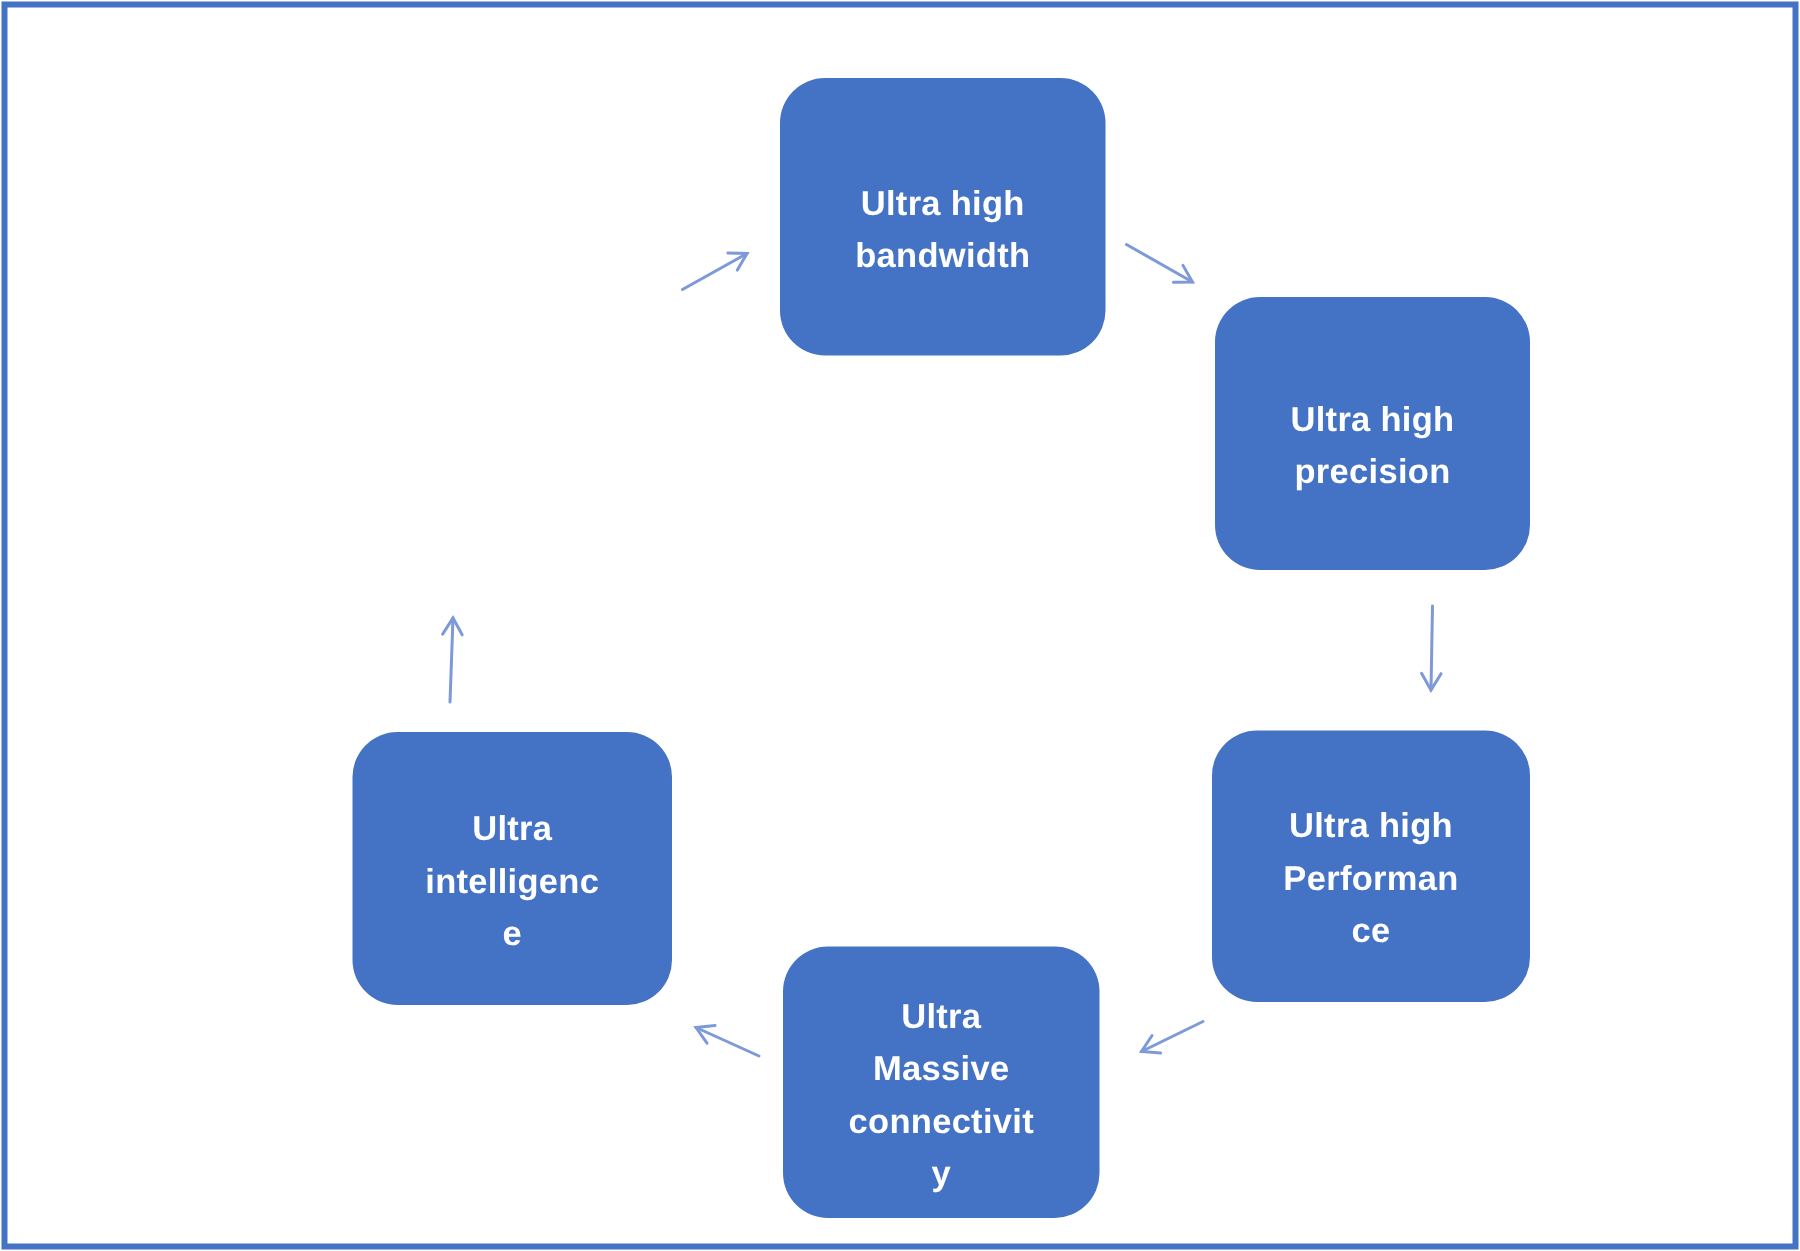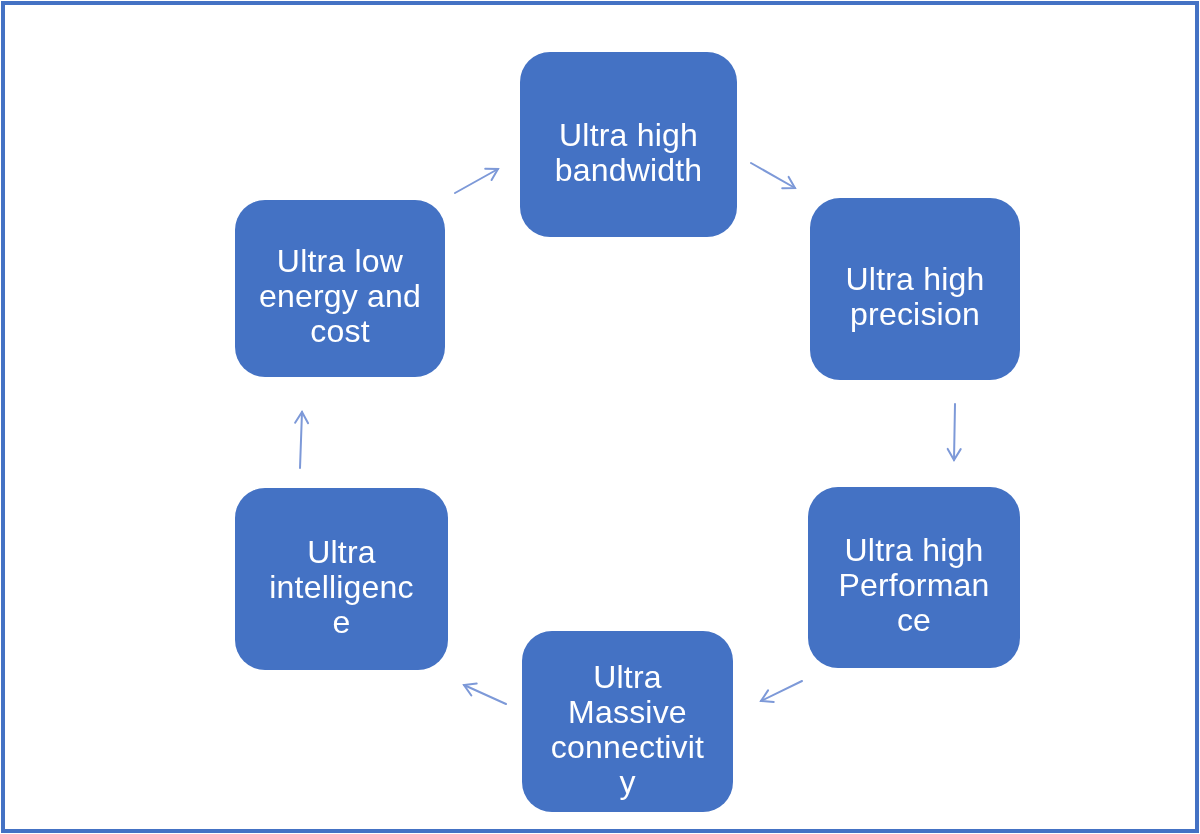--- a/index.html
+++ b/index.html
@@ -27,23 +27,23 @@
     color: var(--node-text, #ffffff);
     border-radius: 30px;
     display: flex;
     align-items: center;
     justify-content: center;
     text-align: center;
     box-sizing: border-box;
   }
   .node .label {
     white-space: pre-line;
-    font-size: 32px;
+    font-size: 23px;
     line-height: 35px;
-    font-weight: 400;
+    font-weight: 700;
     letter-spacing: 0.2px;
     margin-top: 16px;
   }
   
   .p-bandwidth    { left: 520px; top:  52px; width: 217px; height: 185px; }
   .p-precision    { left: 810px; top: 198px; width: 210px; height: 182px; }
   .p-performance  { left: 808px; top: 487px; width: 212px; height: 181px; }
   .p-connectivity { left: 522px; top: 631px; width: 211px; height: 181px; }
   .p-intelligence { left: 235px; top: 488px; width: 213px; height: 182px; }
   .p-lowenergy    { left: 235px; top: 200px; width: 210px; height: 177px; }
@@ -111,19 +111,14 @@
 connectivit
 y</span>
   </div>
 
   <div class="node p-intelligence">
     <span class="label">Ultra
 intelligenc
 e</span>
   </div>
 
-  <div class="node p-lowenergy">
-    <span class="label">Ultra low
-energy and
-cost</span>
-  </div>
 
 </div>
 
 </body></html>

